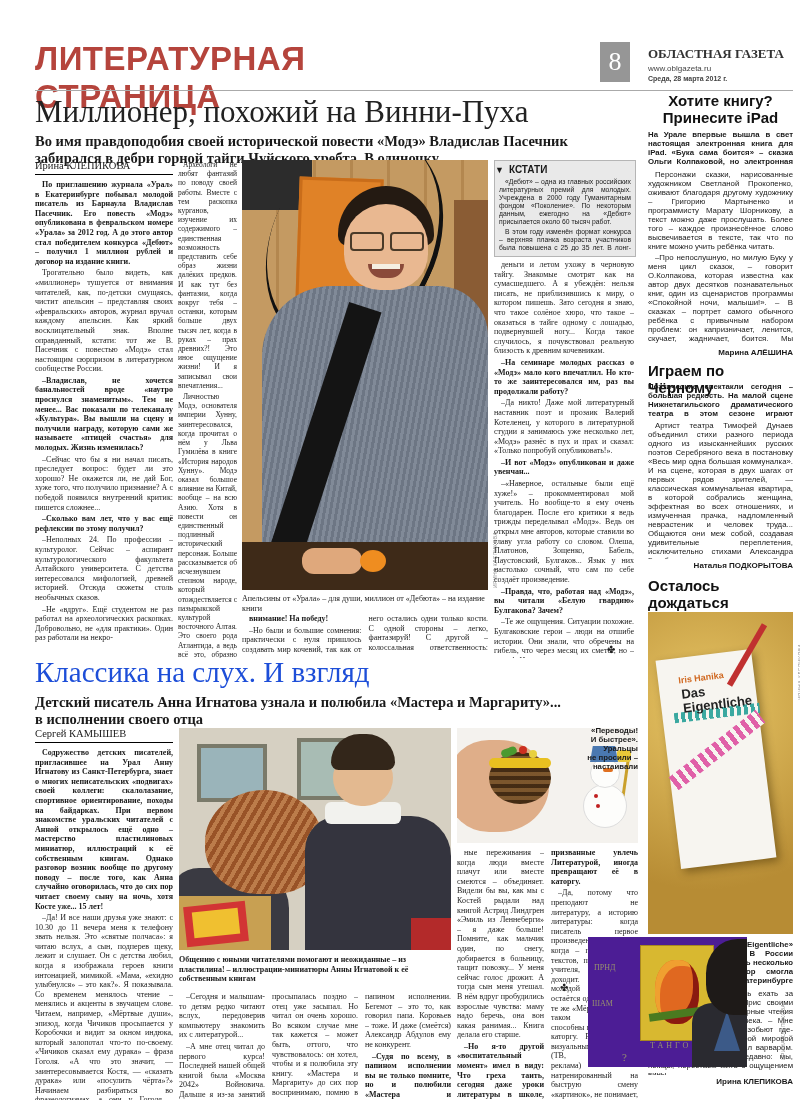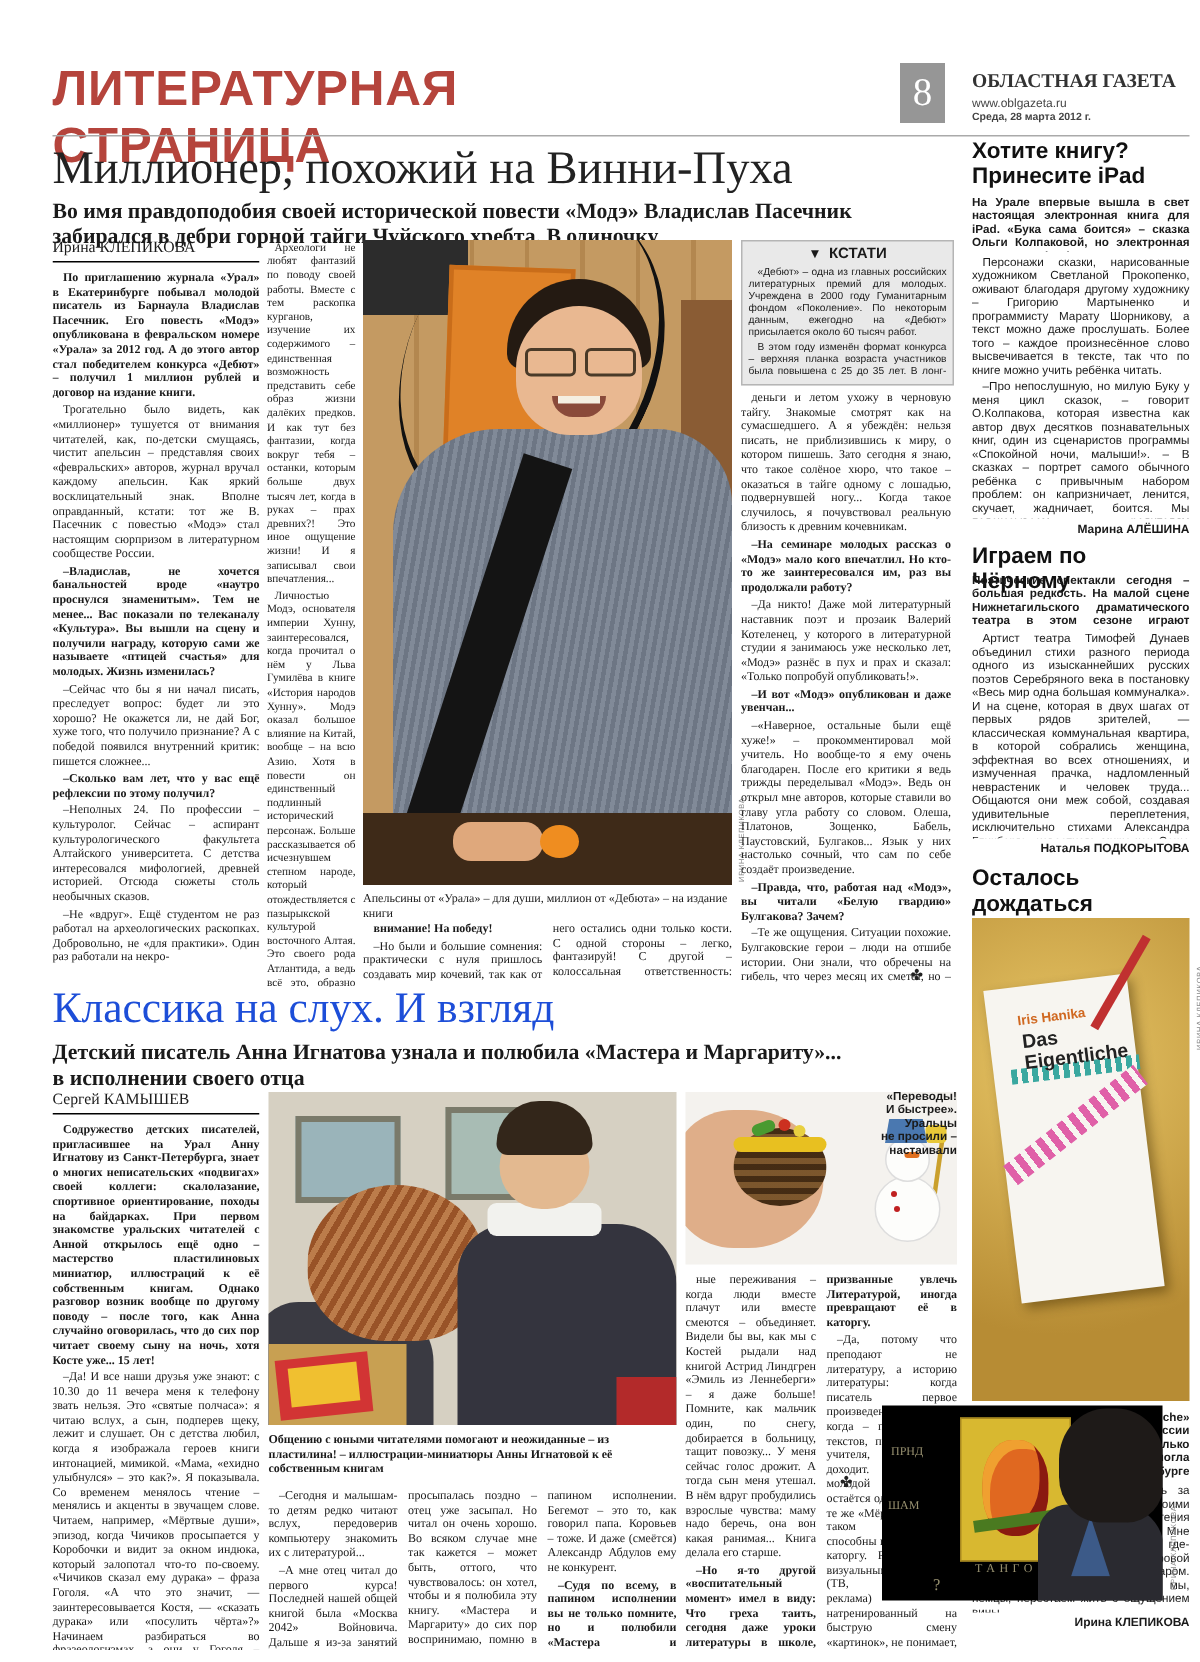--- a/index.html
+++ b/index.html
@@ -31,21 +31,21 @@
 
   
   .byline{font-size:10.5px;border-bottom:1px solid #000;padding-bottom:3px;margin-bottom:5px;}
   .bodytxt p{margin:0 0 2px 0;font-size:8px;line-height:9.6px;text-align:justify;text-indent:7px;}
   .bodytxt p.b{font-weight:bold;}
   .c1a{left:35px;top:160px;width:138px;height:498px;}
   .c2a{left:178px;top:160px;width:59px;height:498px;}
   .c2a p{font-size:7.5px;line-height:9.2px;text-indent:5px;}
   .kstati{left:494px;top:160px;width:140px;height:95px;background:#e9e9e9;border:1px solid #b5b5b5;}
   .kstati .kh{font-family:"Liberation Sans",sans-serif;font-weight:bold;font-size:10px;
-              text-align:center;padding:3px 0 2px 0;}
+              padding:3px 0 2px 0;}
   .kstati .kh .tri{display:inline-block;margin-right:5px;font-size:9px;}
   .kstati .kb{padding:1px 4px;font-family:"Liberation Sans",sans-serif;}
   .kstati .kb p{margin:0 0 2px 0;font-size:6.8px;line-height:8px;text-align:justify;text-indent:6px;}
   .c5a{left:494px;top:260px;width:140px;height:398px;}
   .cap1{left:242px;top:594px;width:246px;font-size:8px;font-weight:normal;line-height:9.5px;}
   .upA{left:242px;top:614px;width:246px;height:44px;column-count:2;column-gap:7px;}
   .endmark{font-size:10px;color:#222;}
   .em1{left:607px;top:644px;}
   .em2{left:560px;top:982px;}
 
@@ -53,21 +53,21 @@
   .cap2{left:179px;top:955px;width:272px;font-size:8px;font-weight:bold;line-height:9.5px;}
   .midB{left:179px;top:992px;width:272px;height:110px;column-count:3;column-gap:7px;}
   .rgtB{left:457px;top:848px;width:181px;height:252px;column-count:2;column-gap:7px;}
 
   
   .side{font-family:"Liberation Sans",sans-serif;}
   .sh{font-family:"Liberation Sans",sans-serif;font-weight:bold;font-size:15px;line-height:17px;color:#111;}
   .sl{font-weight:bold;font-size:7.8px;line-height:9px;text-align:justify;}
   .sb p{margin:0 0 2px 0;font-size:7.8px;line-height:9px;text-align:justify;text-indent:7px;}
   .sig{font-weight:bold;font-size:8px;text-align:right;font-family:"Liberation Sans",sans-serif;}
-  .s1h{left:648px;top:92px;width:145px;}
+  .s1h{left:648px;top:92px;width:145px;text-align:center;}
   .s1l{left:648px;top:130px;width:145px;height:38px;}
   .s1b{left:648px;top:170px;width:145px;height:176px;}
   .s1s{left:648px;top:348px;width:145px;}
   .s2h{left:648px;top:362px;width:145px;}
   .s2l{left:648px;top:382px;width:145px;height:38px;}
   .s2b{left:648px;top:421px;width:145px;height:138px;}
   .s2s{left:648px;top:561px;width:145px;}
   .s3h{left:648px;top:577px;width:145px;}
   .s3l{left:648px;top:940px;width:145px;height:47px;}
   .s3b{left:648px;top:989px;width:145px;height:86px;}
@@ -145,21 +145,21 @@
   .ph4 .au{position:absolute;left:30px;top:58px;width:90px;font-family:"Liberation Sans",sans-serif;
            font-size:9px;font-weight:bold;color:#d06820;transform:rotate(-7deg);}
   .ph4 .ti{position:absolute;left:34px;top:70px;width:96px;font-family:"Liberation Sans",sans-serif;
            font-size:13px;font-weight:bold;color:#222;transform:rotate(-7deg);line-height:14px;}
   .ph4 .zip{position:absolute;left:14px;top:130px;width:110px;height:16px;transform:rotate(-38deg);
             background:repeating-linear-gradient(90deg,#e060a8 0 5px,#f7f5f0 5px 9px);}
   .ph4 .zip2{position:absolute;left:26px;top:96px;width:86px;height:10px;transform:rotate(-7deg);
              background:repeating-linear-gradient(90deg,#3aa8a0 0 4px,#f7f5f0 4px 7px);}
   .ph4 .pen{position:absolute;left:96px;top:8px;width:6px;height:70px;background:#c03030;transform:rotate(30deg);}
   
-  .ph5{left:588px;top:937px;width:187px;height:130px;background:#000000;}
+  .ph5{left:588px;top:937px;width:159px;height:130px;background:#4c1d95;}
   .ph5 .scr{position:absolute;font-family:"Liberation Serif",serif;color:#97906f;font-size:8px;}
   .ph5 .art{position:absolute;left:52px;top:8px;width:72px;height:94px;background:#d8b830;border:1px solid #a88820;}
   .ph5 .aface{position:absolute;left:14px;top:14px;width:44px;height:64px;background:#e06820;border-radius:45%;
               box-shadow:inset -6px -8px 0 #8a1a10, inset 5px 6px 0 #f0a030;}
   .ph5 .agr{position:absolute;left:8px;top:64px;width:56px;height:8px;background:#4a7a20;transform:rotate(-8deg);}
   .ph5 .hair{position:absolute;left:118px;top:2px;width:70px;height:76px;background:#1e1a18;border-radius:45% 45% 35% 40%;}
   .ph5 .face{position:absolute;left:122px;top:28px;width:26px;height:36px;background:#d09878;border-radius:50% 30% 40% 50%;}
   .ph5 .body{position:absolute;left:104px;top:66px;width:84px;height:64px;background:#2a2a30;border-radius:20px 30px 0 0;}
   .ph5 .shirt{position:absolute;left:126px;top:74px;width:26px;height:40px;background:#3c5a88;
               clip-path:polygon(50% 0,100% 100%,0 100%);}

